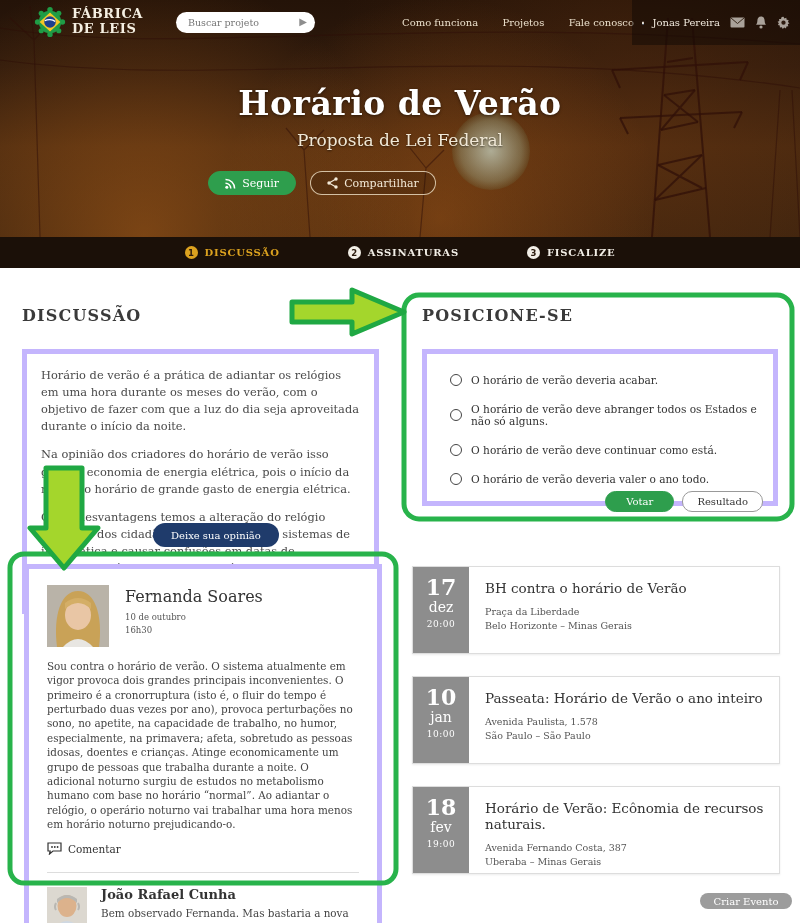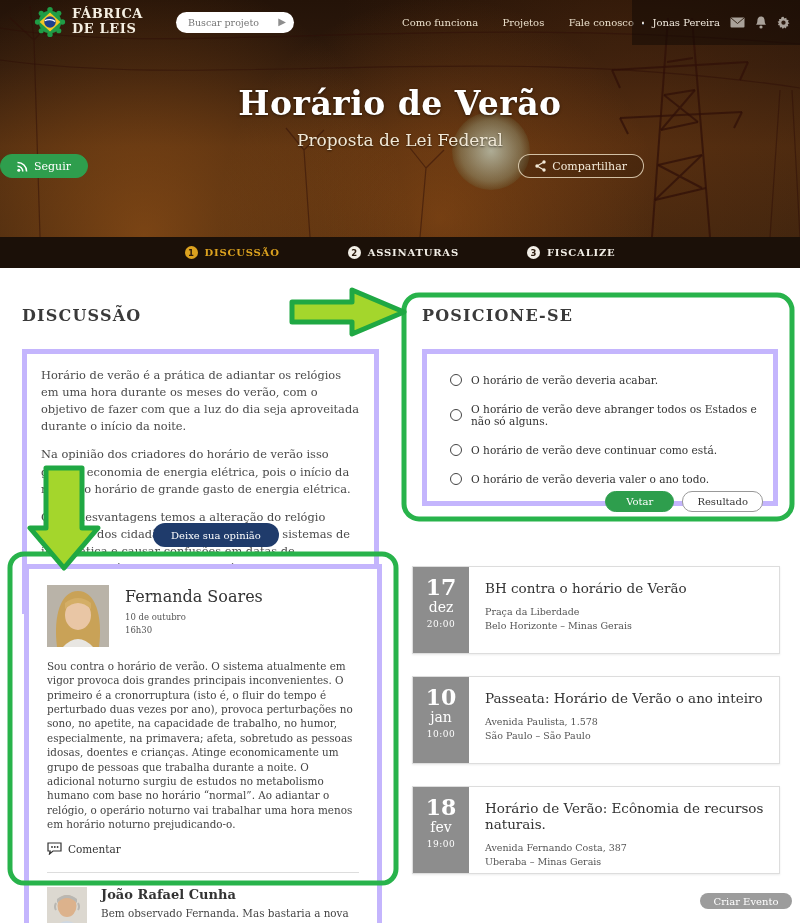--- a/index.html
+++ b/index.html
@@ -21,40 +21,40 @@
   }
   .hero-glow {
     position:absolute; left:452px; top:112px; width:78px; height:78px; border-radius:50%;
     background:radial-gradient(circle, rgba(186,192,172,.85) 0%, rgba(150,160,128,.45) 55%, rgba(110,130,90,.18) 70%, transparent 75%);
   }
   .hero-art { position:absolute; inset:0; }
 
   .topbar { position:absolute; left:0; top:0; width:800px; height:45px; }
   .logo { position:absolute; left:34px; top:6px; display:flex; align-items:center; }
   .logo-text { margin-left:6px; color:#f5efe2; font-weight:bold; font-size:13px; line-height:1.12; letter-spacing:.6px; }
-  .searchwrap { position:absolute; left:176px; top:11px; width:118px; height:21px; }
+  .searchwrap { position:absolute; left:176px; top:11px; width:139px; height:21px; }
   .searchwrap input {
     width:100%; height:100%; border:none; border-radius:11px; background:#fff;
     font-family:"DejaVu Serif",serif; font-size:9.5px; color:#555; padding:0 26px 0 12px; outline:none;
   }
   .search-go { position:absolute; right:8px; top:4px; font-size:10px; color:#8e8e8e; cursor:pointer;
     font-family:"DejaVu Sans",sans-serif; line-height:13px; }
   .nav { position:absolute; left:402px; top:0; width:232px; height:45px; display:flex; align-items:center; justify-content:space-between; }
   .nav a { color:#eadfcb; font-size:10px; text-decoration:none; }
   .userbox {
     position:absolute; left:632px; top:0; width:168px; height:45px;
     background:rgba(15,8,4,.5); display:flex; align-items:center; padding:0 10px;
   }
   .userbox .uname { margin-left:8px; font-size:10px; color:#f0e8dc; flex:1 1 auto; white-space:nowrap; }
   .ubtn { margin-left:10px; display:flex; align-items:center; cursor:pointer; }
 
   .hero-title { position:absolute; left:0; top:84px; width:800px; text-align:center; color:#fff; }
   .hero-title h1 { font-size:33px; font-weight:bold; letter-spacing:.5px; text-shadow:0 1px 3px rgba(0,0,0,.5); }
   .hero-sub { margin-top:7px; font-size:17px; color:#f0e8d6; text-shadow:0 1px 2px rgba(0,0,0,.5); }
-  .hero-actions { position:absolute; left:0; top:154px; width:644px; display:flex; justify-content:space-between; gap:14px; }
+  .hero-actions { position:absolute; left:0; top:171px; width:644px; display:flex; justify-content:center; gap:14px; }
   .btn { display:inline-flex; align-items:center; justify-content:center; cursor:pointer; border-radius:13px; font-size:11px; height:24px; }
   .btn svg { margin-right:6px; }
   .btn-follow { background:#2e9e4d; color:#fff; padding:0 16px; border:1px solid #2e9e4d; }
   .btn-share { background:rgba(0,0,0,.15); color:#f3ead8; padding:0 16px; border:1px solid rgba(233,217,190,.85); }
 
   
   .tabs {
     position:absolute; left:0; top:237px; width:800px; height:31px; background:#1b1008;
     display:flex; align-items:center; justify-content:center; gap:68px;
   }

